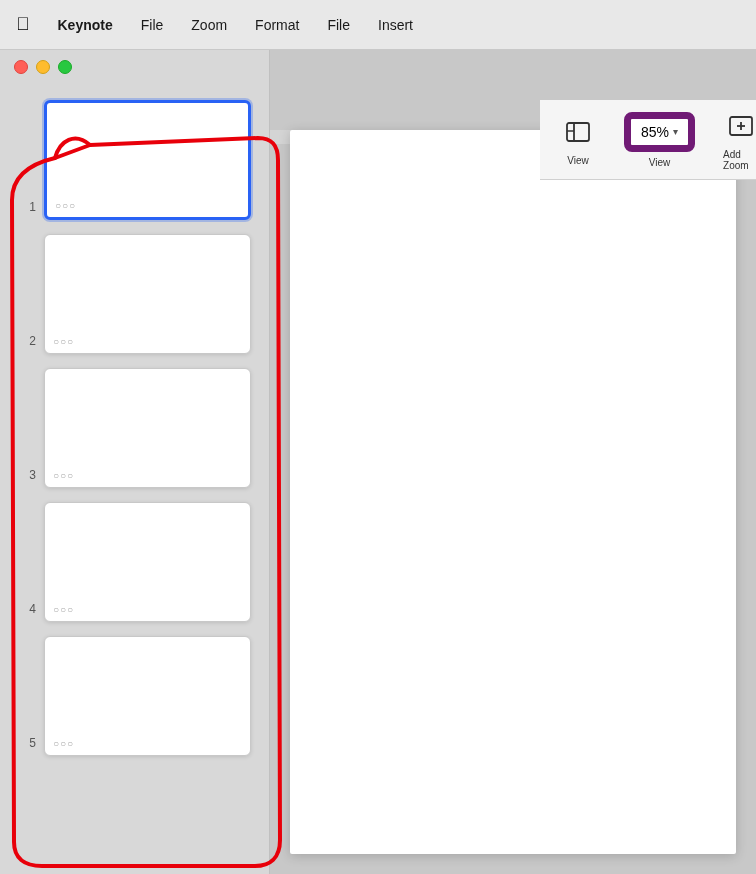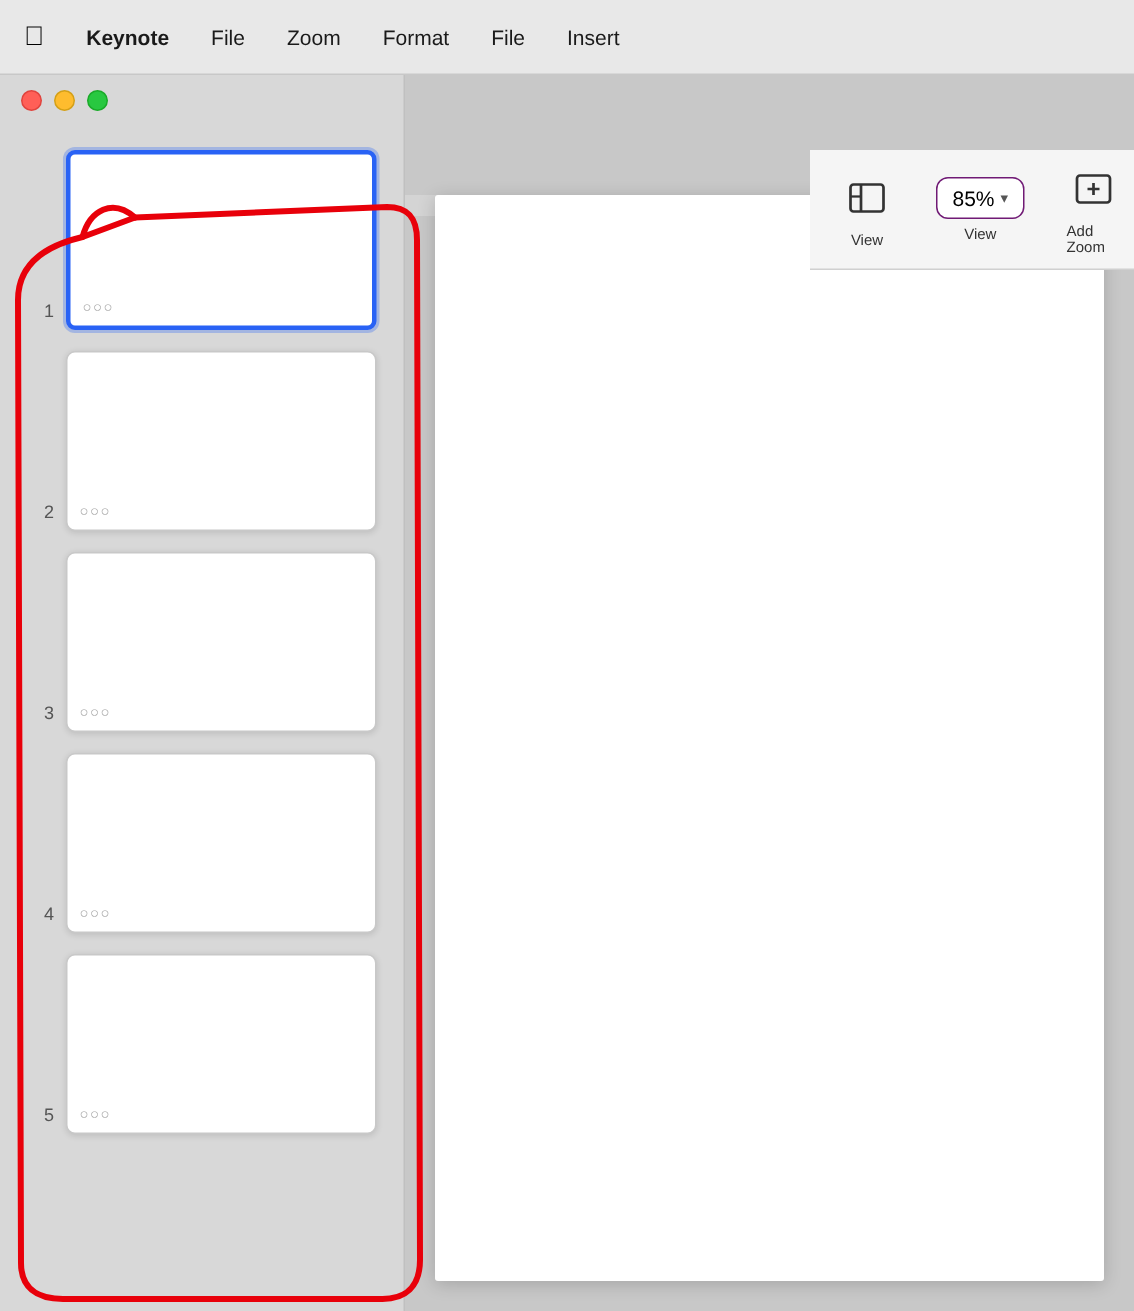--- a/index.html
+++ b/index.html
@@ -106,21 +106,21 @@
 
     .toolbar-label {
       font-size: 10px;
       color: #333;
     }
 
     .zoom-button {
       display: flex;
       align-items: center;
       gap: 4px;
-      border: 1px solid #701a75;
+      border: 7px solid #701a75;
       border-radius: 8px;
       padding: 5px 10px;
       background: white;
       font-size: 14px;
       font-weight: 500;
       cursor: pointer;
     }
 
     .zoom-caret {
       font-size: 10px;

